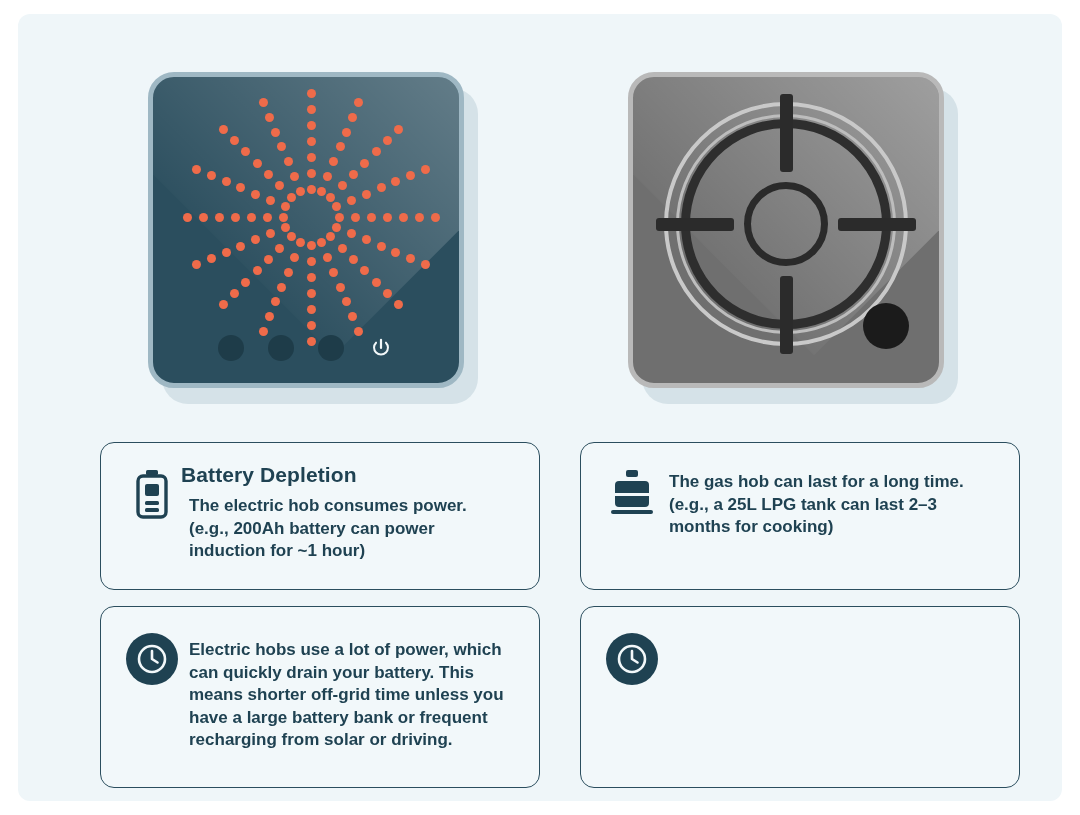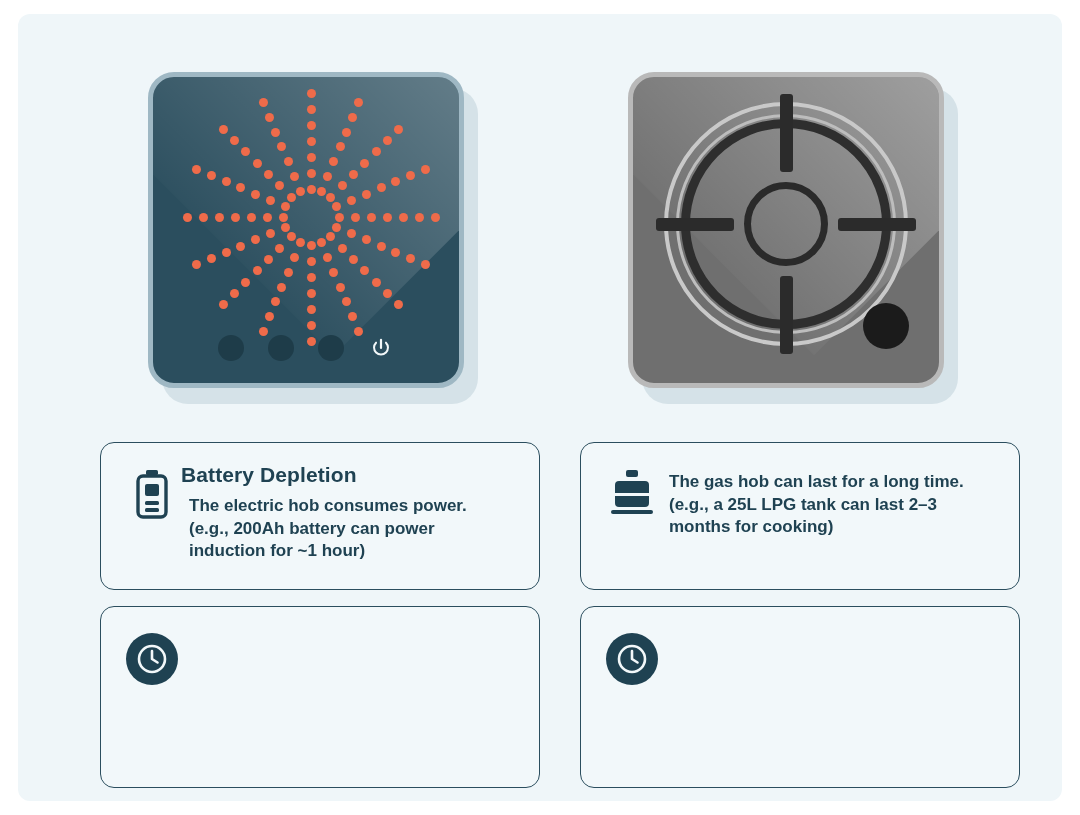--- a/index.html
+++ b/index.html
@@ -393,20 +393,23 @@
 
     <div class="card c3">
       <div class="card-icon">
         <div class="circle-icon">
           <svg width="30" height="30" viewBox="0 0 30 30">
             <circle cx="15" cy="15" r="13" fill="none" stroke="#f2f8fa" stroke-width="2.6"></circle>
             <path d="M15 7 L15 15 L20.5 18.5" stroke="#f2f8fa" stroke-width="2.6" fill="none" stroke-linecap="round" stroke-linejoin="round"></path>
           </svg>
         </div>
       </div>
+      <div class="card-body">
+        <p class="card-text">Electric hobs use a lot of power, which can quickly drain your battery. This means shorter off-grid time unless you have a large battery bank or frequent recharging from solar or driving.</p>
+      </div>
     </div>
 
     <div class="card c4">
       <div class="card-icon">
         <div class="circle-icon">
           <svg width="30" height="30" viewBox="0 0 30 30">
             <circle cx="15" cy="15" r="13" fill="none" stroke="#f2f8fa" stroke-width="2.6"></circle>
             <path d="M15 7 L15 15 L20.5 18.5" stroke="#f2f8fa" stroke-width="2.6" fill="none" stroke-linecap="round" stroke-linejoin="round"></path>
           </svg>
         </div>

